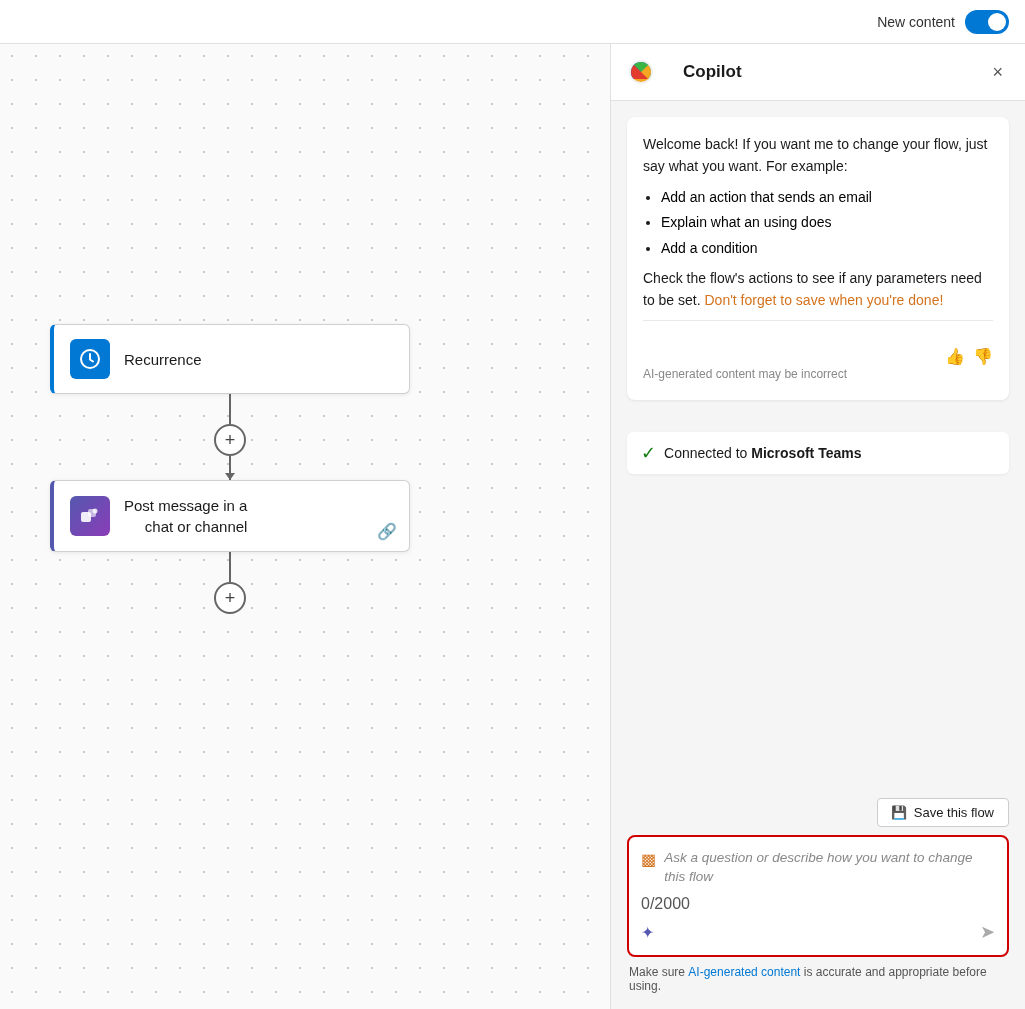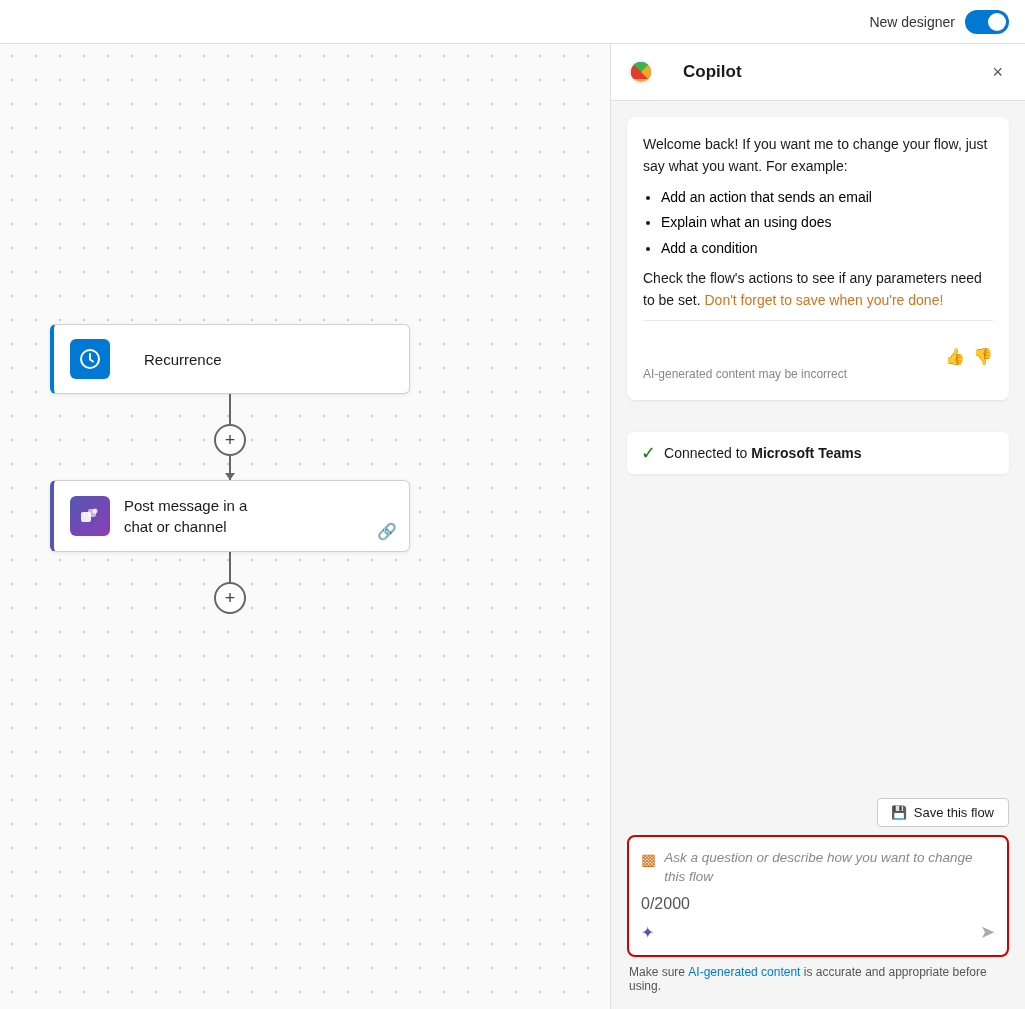--- a/index.html
+++ b/index.html
@@ -81,24 +81,24 @@
       border: 1.5px solid #d0d0d0;
       border-radius: 6px;
       display: flex;
       align-items: center;
       padding: 14px 16px;
       position: relative;
       box-shadow: 0 1px 4px rgba(0,0,0,0.08);
     }
     .flow-node.recurrence {
       border-left: 4px solid #0078d4;
-      gap: 20px;
     }
     .flow-node.teams {
       border-left: 4px solid #5558af;
+      text-align: right;
     }
 
     .node-icon {
       width: 40px;
       height: 40px;
       border-radius: 6px;
       display: flex;
       align-items: center;
       justify-content: center;
       margin-right: 14px;
@@ -356,21 +356,21 @@
       font-size: 12px;
       color: #555;
       padding: 0 2px 4px;
     }
     .disclaimer .highlight { color: #0078d4; font-weight: 500; }
   </style>
 </head>
 <body>
 
 <div class="top-bar">
-  <span class="new-designer-label">New designer</span>
+  <span class="new-designer-label">New content</span>
   <div class="toggle-switch"></div>
 </div>
 
 <div class="main-area">
 
   <div class="canvas">
     <div class="flow-container">
 
       <div class="flow-node recurrence">
         <div class="node-icon blue-bg">

